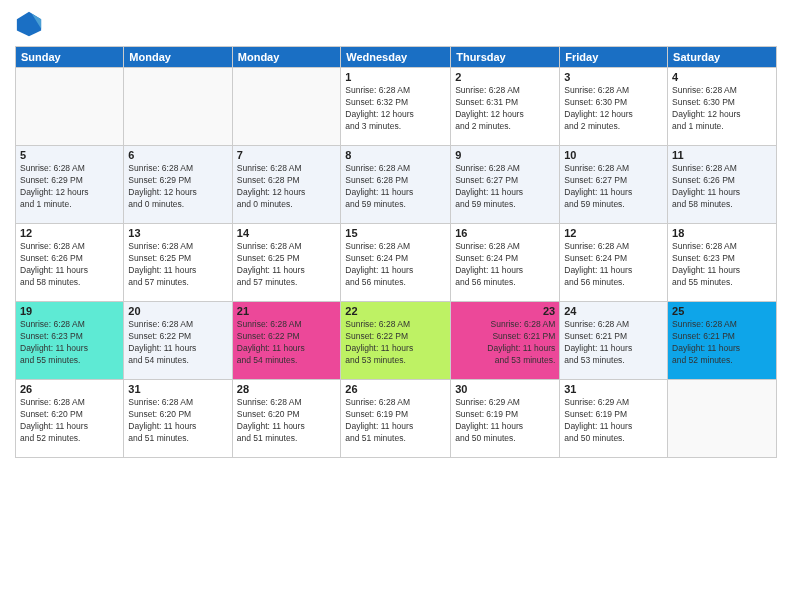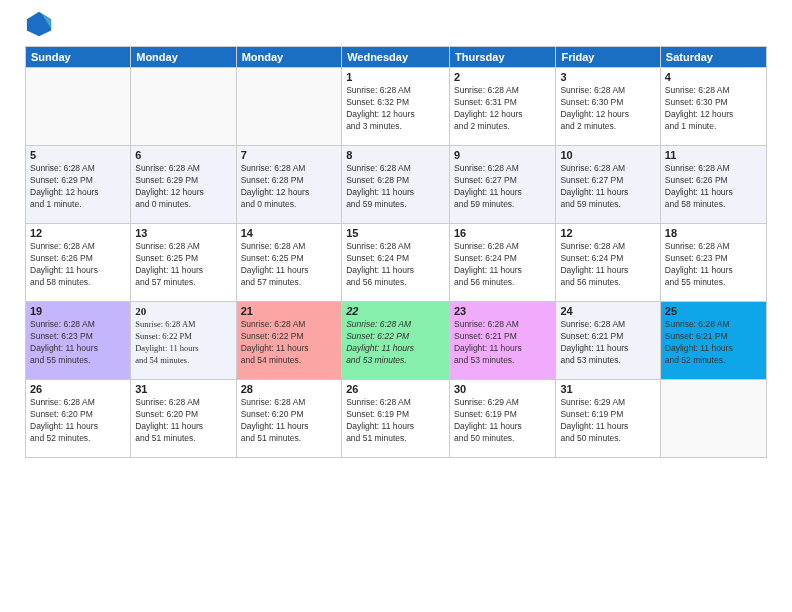--- a/index.html
+++ b/index.html
@@ -7,21 +7,21 @@
       font-family: Arial, sans-serif;
       background: #fff;
       width: 792px;
       height: 612px;
       overflow: hidden;
     }
     .page {
       width: 792px;
       height: 612px;
       background: #fff;
-      padding: 10px 25px;
+      padding: 10px 15px;
     }
     .header {
       display: flex;
       justify-content: space-between;
       align-items: flex-start;
       margin-bottom: 8px;
     }
     .logo {
       display: flex;
       align-items: center;
@@ -244,49 +244,49 @@
           </td>
           <td>
             <div class="day-num">18</div>
             <div class="day-info" style="white-space: pre-line;">Sunrise: 6:28 AM
 Sunset: 6:23 PM
 Daylight: 11 hours
 and 55 minutes.</div>
           </td>
         </tr>
         <tr>
-          <td style="background: #c4b5fd;">
+          <td style="background: #5eead4;">
             <div class="day-num">19</div>
             <div class="day-info" style="white-space: pre-line;">Sunrise: 6:28 AM
 Sunset: 6:23 PM
 Daylight: 11 hours
 and 55 minutes.</div>
           </td>
-          <td style="background: rgb(240, 244, 250); font-family: Liberation Serif, serif;">
+          <td style="background: rgb(240, 244, 250);">
             <div class="day-num">20</div>
             <div class="day-info" style="white-space: pre-line;">Sunrise: 6:28 AM
 Sunset: 6:22 PM
 Daylight: 11 hours
 and 54 minutes.</div>
           </td>
-          <td style="background: #fca5a5;">
+          <td style="background: #ec4899;">
             <div class="day-num">21</div>
             <div class="day-info" style="white-space: pre-line;">Sunrise: 6:28 AM
 Sunset: 6:22 PM
 Daylight: 11 hours
 and 54 minutes.</div>
           </td>
-          <td style="background: #86efac; font-style: italic;">
+          <td style="background: #bef264;">
             <div class="day-num">22</div>
             <div class="day-info" style="white-space: pre-line;">Sunrise: 6:28 AM
 Sunset: 6:22 PM
 Daylight: 11 hours
 and 53 minutes.</div>
           </td>
-          <td style="background: #f0abfc;">
+          <td style="background: #ec4899; text-align: right;">
             <div class="day-num">23</div>
             <div class="day-info" style="white-space: pre-line;">Sunrise: 6:28 AM
 Sunset: 6:21 PM
 Daylight: 11 hours
 and 53 minutes.</div>
           </td>
           <td style="background: rgb(240, 244, 250); margin-top: 42px;">
             <div class="day-num">24</div>
             <div class="day-info" style="white-space: pre-line;">Sunrise: 6:28 AM
 Sunset: 6:21 PM

